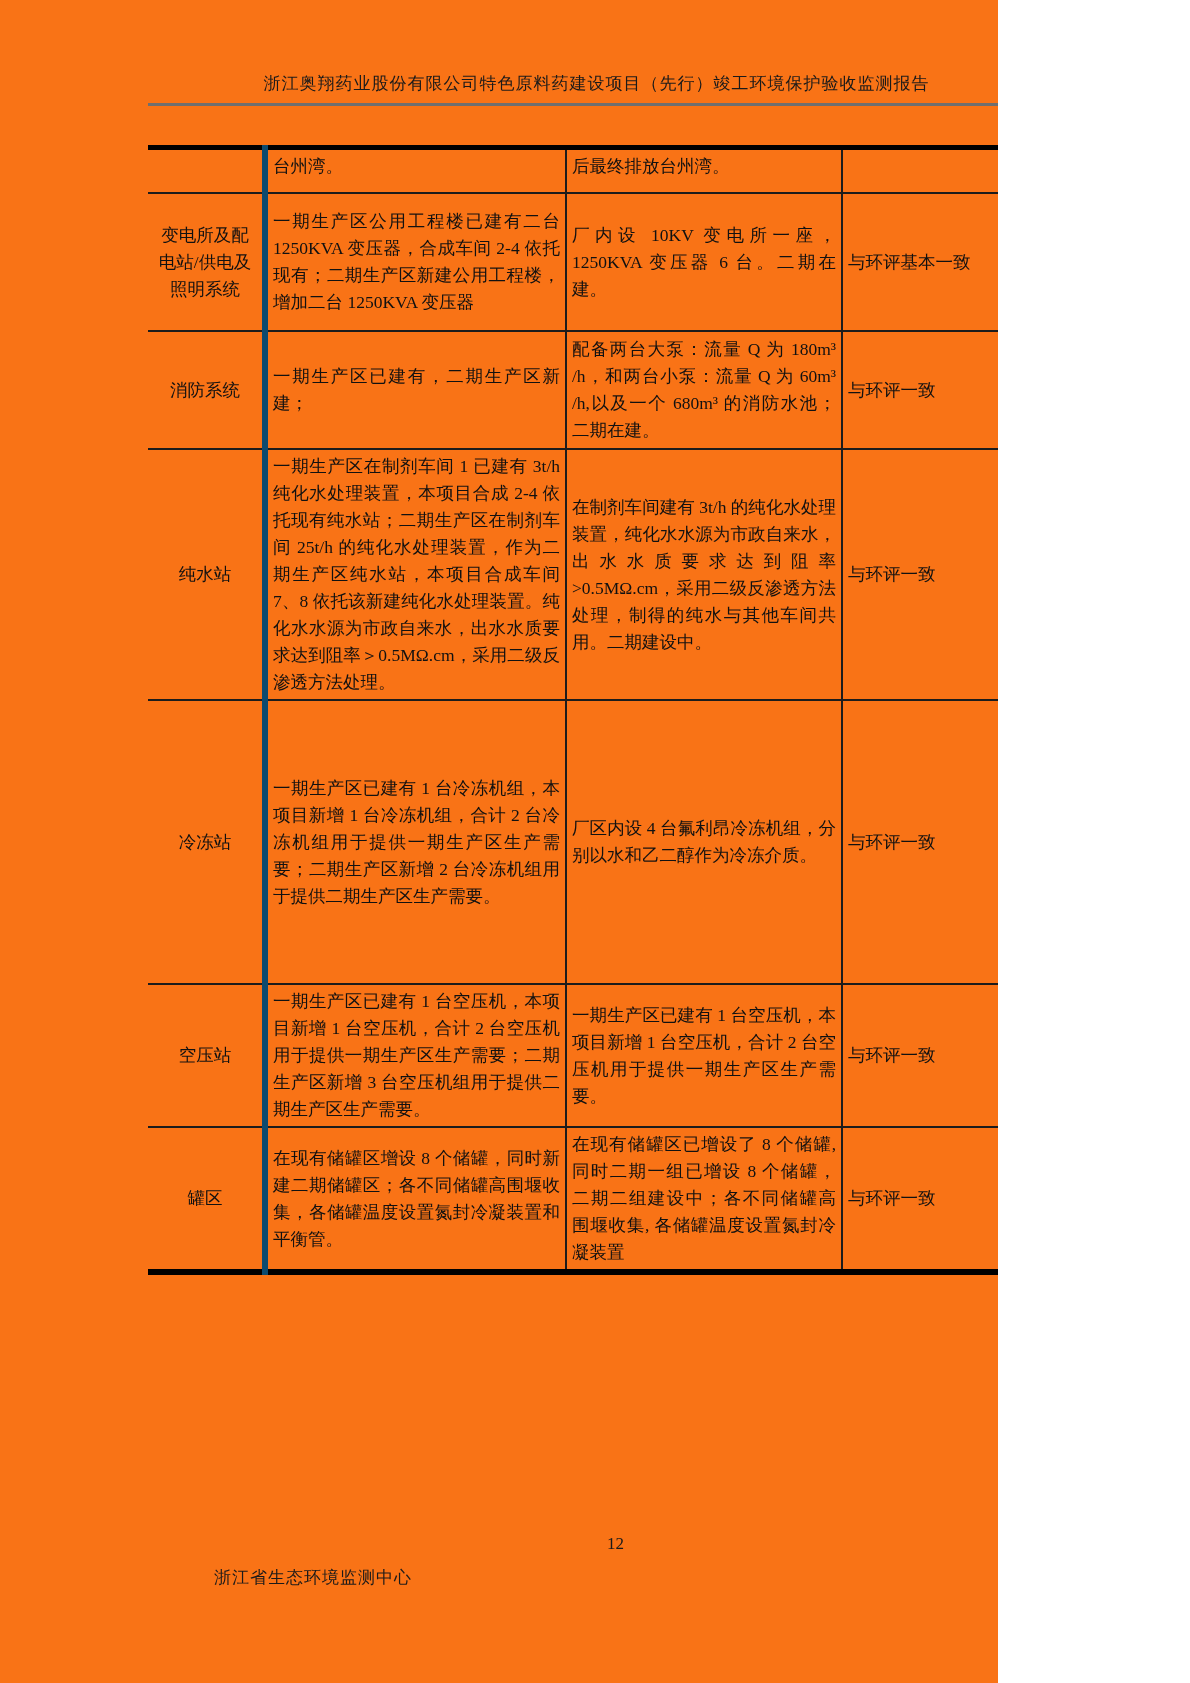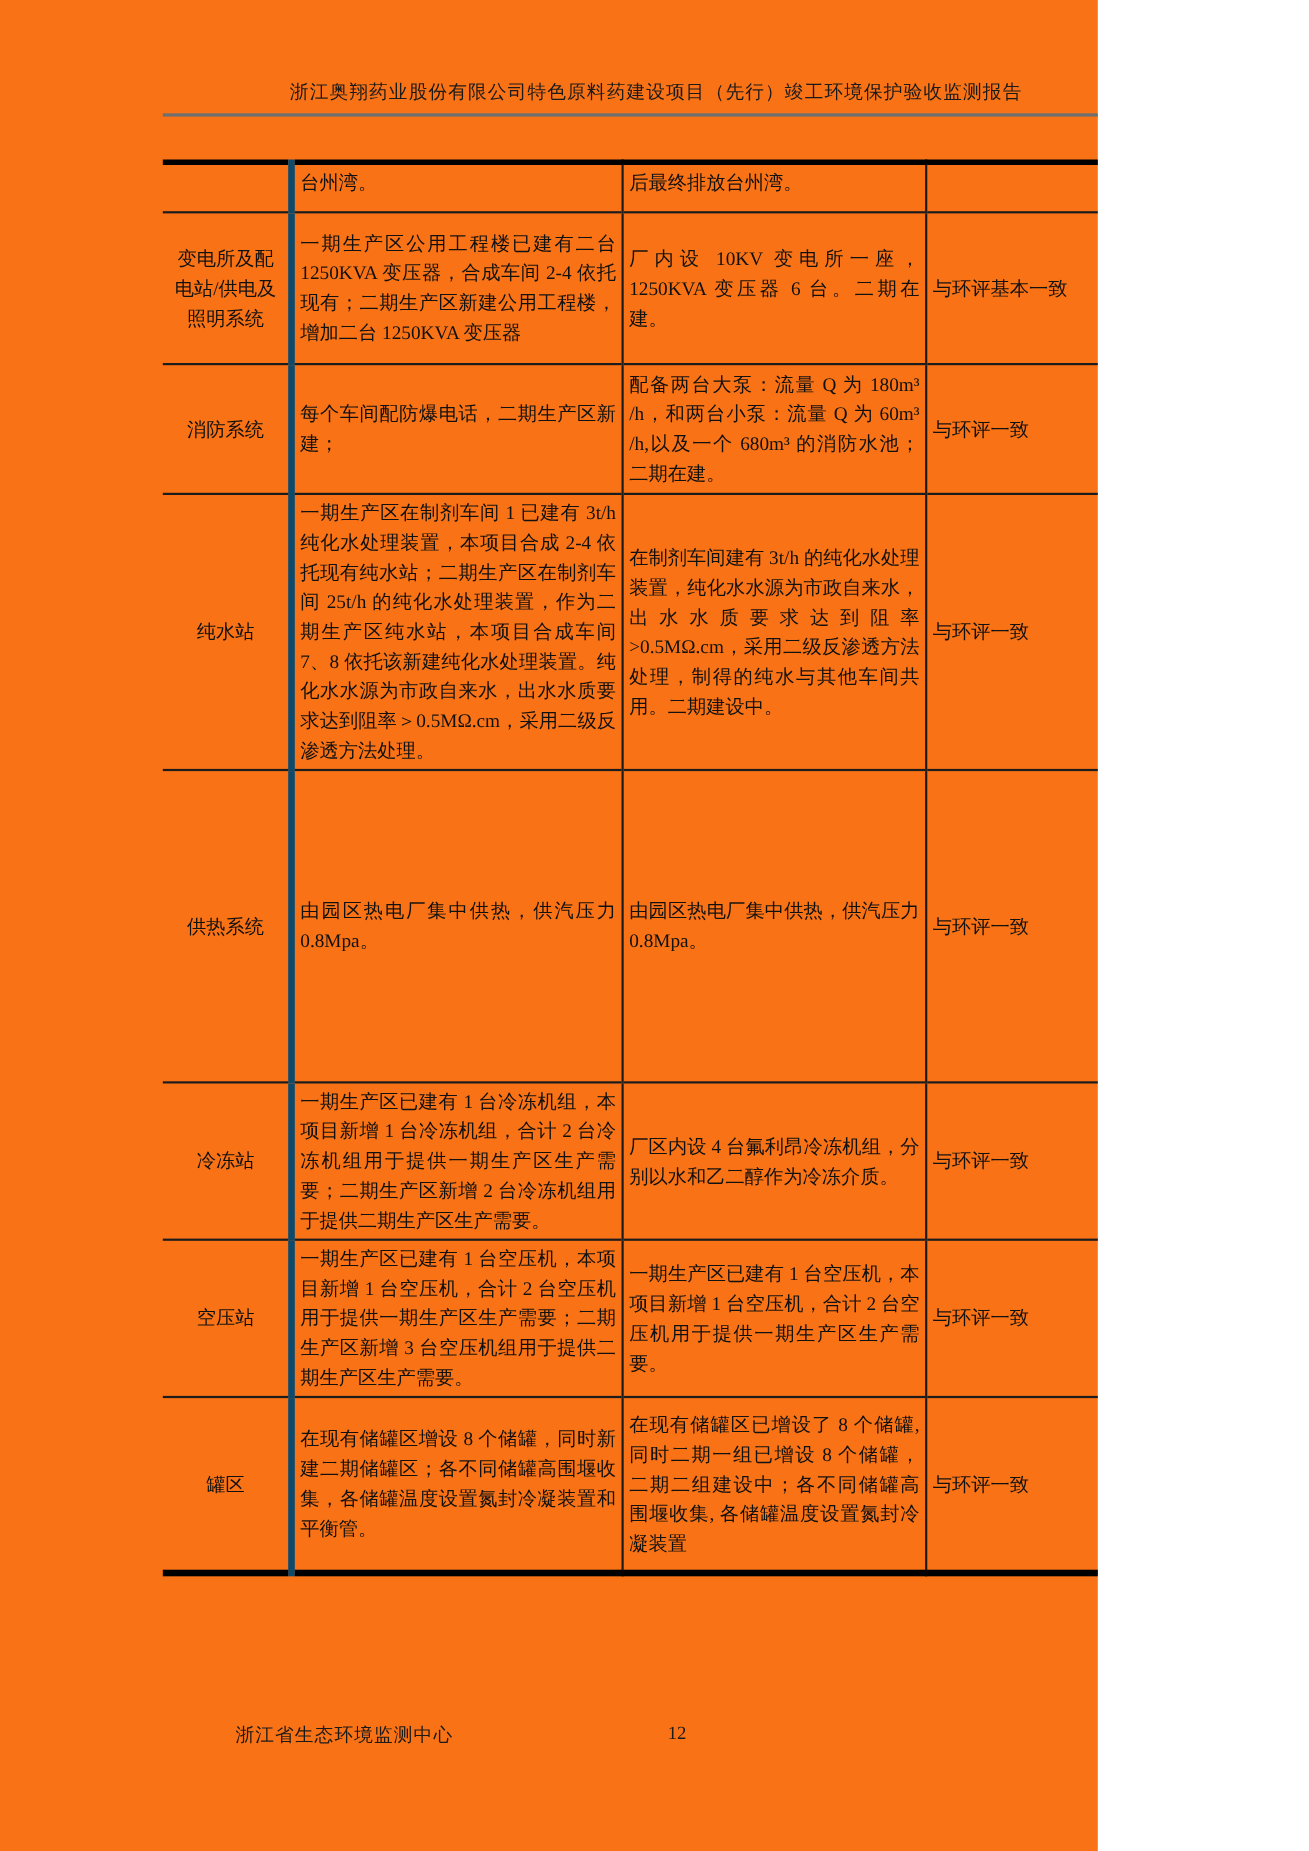--- a/index.html
+++ b/index.html
@@ -89,21 +89,21 @@
   .footer-left {
     position: absolute;
     top: 1566px;
     left: 214px;
     font-size: 17px;
     letter-spacing: 1px;
     color: #1a1a1a;
   }
   .footer-page {
     position: absolute;
-    top: 1566px;
+    top: 1534px;
     left: 607px;
     font-size: 17px;
     color: #1a1a1a;
   }
 </style>
 </head>
 <body>
 
 <div class="page">
 
@@ -121,34 +121,28 @@
         <td class="c4"></td>
       </tr>
       <tr>
         <td class="c1">变电所及配电站/供电及照明系统</td>
         <td class="c2">一期生产区公用工程楼已建有二台 1250KVA 变压器，合成车间 2-4 依托现有；二期生产区新建公用工程楼，增加二台 1250KVA 变压器</td>
         <td class="c3">厂内设 10KV 变电所一座，1250KVA 变压器 6 台。二期在建。</td>
         <td class="c4">与环评基本一致</td>
       </tr>
       <tr>
         <td class="c1">消防系统</td>
-        <td class="c2">每个车间配防爆电话，二期生产区新建；</td>
+        <td class="c2">一期生产区已建有，二期生产区新建；</td>
         <td class="c3">配备两台大泵：流量 Q 为 180m³ /h，和两台小泵：流量 Q 为 60m³ /h,以及一个 680m³ 的消防水池；二期在建。</td>
         <td class="c4">与环评一致</td>
       </tr>
       <tr>
         <td class="c1">纯水站</td>
         <td class="c2">一期生产区在制剂车间 1 已建有 3t/h 纯化水处理装置，本项目合成 2-4 依托现有纯水站；二期生产区在制剂车间 25t/h 的纯化水处理装置，作为二期生产区纯水站，本项目合成车间 7、8 依托该新建纯化水处理装置。纯化水水源为市政自来水，出水水质要求达到阻率＞0.5MΩ.cm，采用二级反渗透方法处理。</td>
         <td class="c3">在制剂车间建有 3t/h 的纯化水处理装置，纯化水水源为市政自来水，出水水质要求达到阻率&gt;0.5MΩ.cm，采用二级反渗透方法处理，制得的纯水与其他车间共用。二期建设中。</td>
-        <td class="c4">与环评一致</td>
-      </tr>
-      <tr>
-        <td class="c1">供热系统</td>
-        <td class="c2">由园区热电厂集中供热，供汽压力 0.8Mpa。</td>
-        <td class="c3">由园区热电厂集中供热，供汽压力 0.8Mpa。</td>
         <td class="c4">与环评一致</td>
       </tr>
       <tr>
         <td class="c1">冷冻站</td>
         <td class="c2">一期生产区已建有 1 台冷冻机组，本项目新增 1 台冷冻机组，合计 2 台冷冻机组用于提供一期生产区生产需要；二期生产区新增 2 台冷冻机组用于提供二期生产区生产需要。</td>
         <td class="c3">厂区内设 4 台氟利昂冷冻机组，分别以水和乙二醇作为冷冻介质。</td>
         <td class="c4">与环评一致</td>
       </tr>
       <tr>
         <td class="c1">空压站</td>

